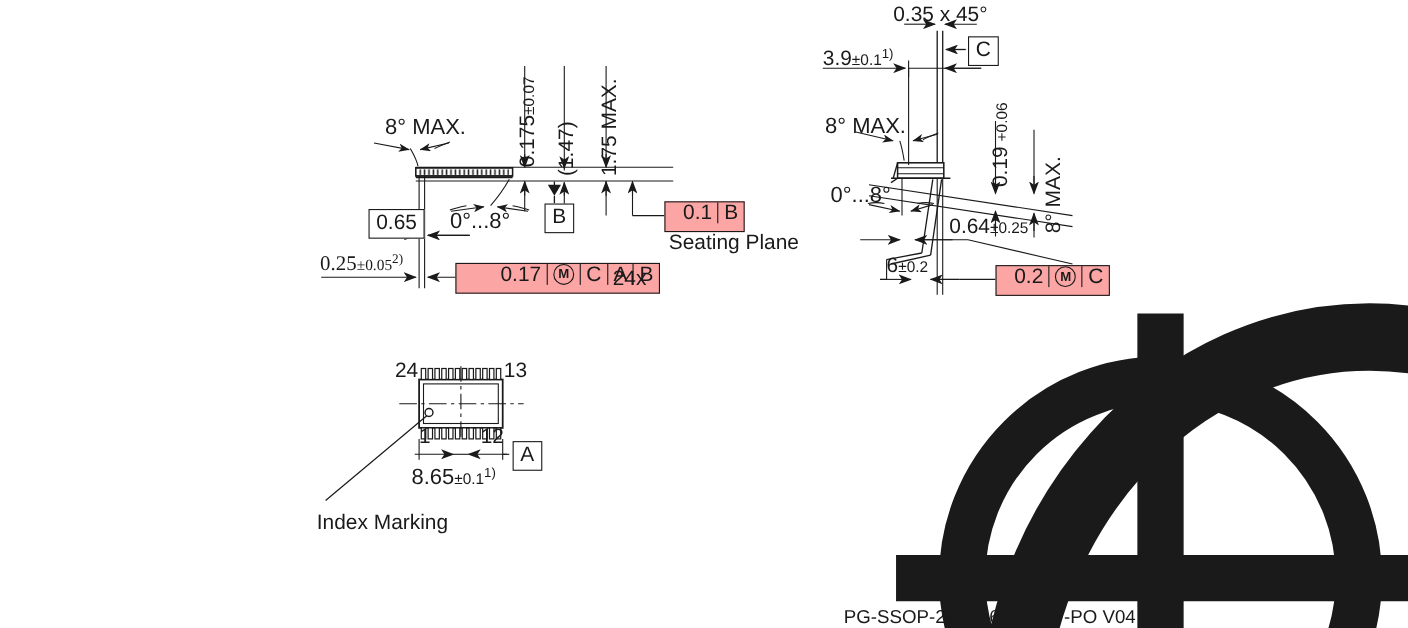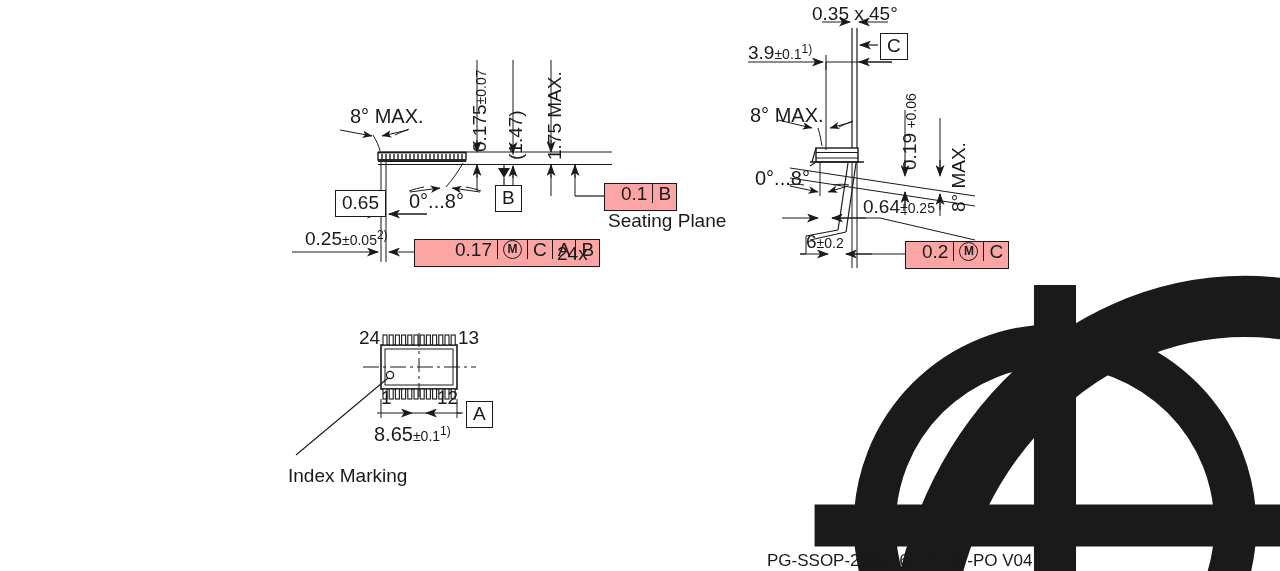--- a/index.html
+++ b/index.html
@@ -251,21 +251,21 @@
 <div class="lbl rot90 t19" style="left:506px;top:160px;">(1.47)</div>
 
 <div class="lbl rot90 t19" style="left:545px;top:160px;">1.75 MAX.</div>
 
 <div class="lbl t20" style="left:409px;top:191px;">0°...8°</div>
 
 <div class="lbl" style="left:335px;top:190px;">
   <span class="box">0.65</span>
 </div>
 
-<div class="lbl" style="left:305px;top:229px;">
+<div class="lbl" style="left:291px;top:229px;font-family:Liberation Serif, serif;">
   <span class="t19">0.25</span><span class="tol">±0.05</span><span class="sup">2)</span>
 </div>
 
 <div class="lbl" style="left:495px;top:185px;">
   <span class="box">B</span>
 </div>
 
 <div class="lbl fcf" style="left:604px;top:183px;">
   <div>
     <svg width="20" height="14" viewBox="0 0 20 14">

